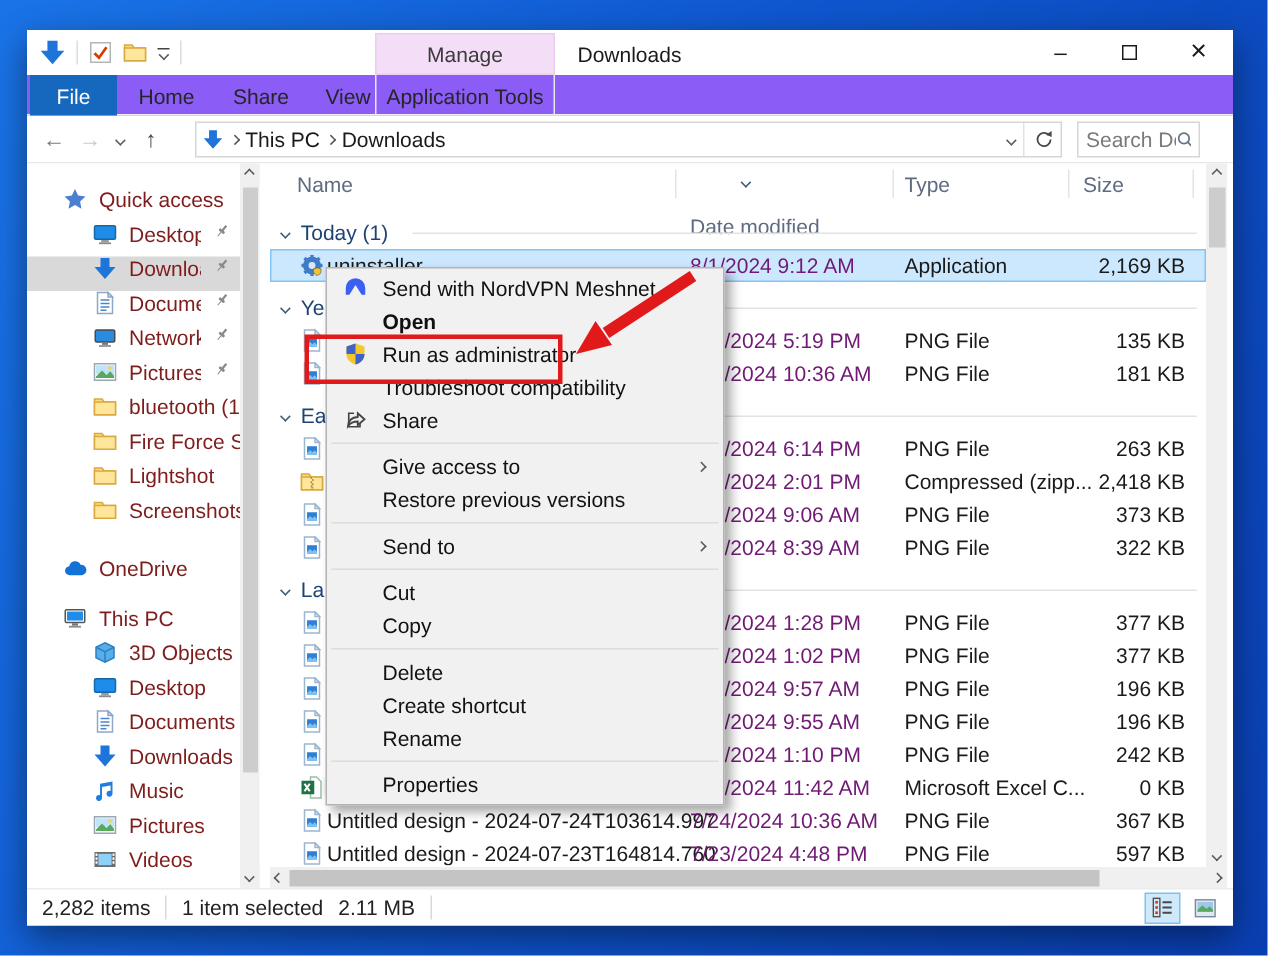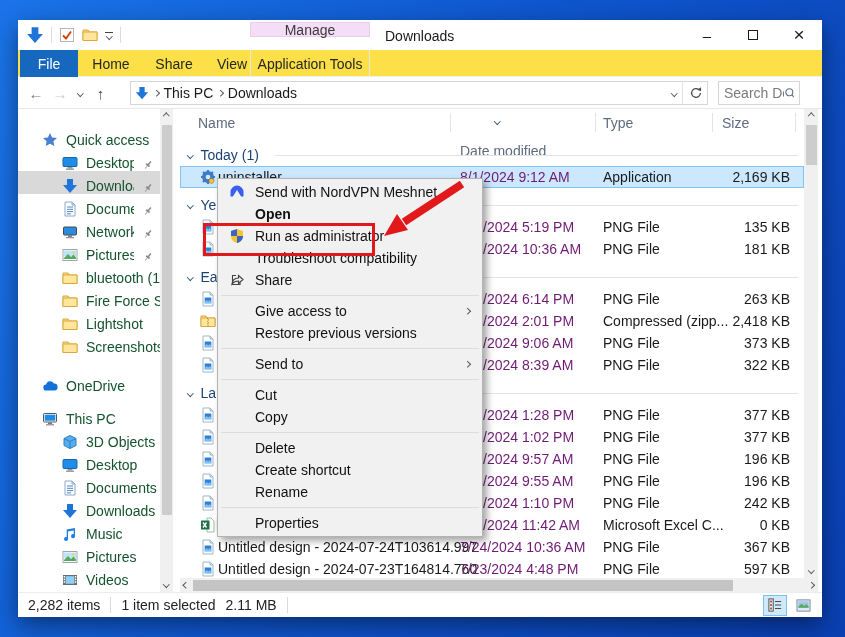--- a/index.html
+++ b/index.html
@@ -12,29 +12,29 @@
   .window {
     position:absolute; left:18px; top:20px; width:804px; height:597px;
     background:#fff; box-shadow:0 8px 22px rgba(0,0,0,.45);
   }
   
   .titlebar { position:absolute; left:0; top:0; width:804px; height:30px; background:#fff; }
   .qat { position:absolute; left:8px; top:3px; height:24px; display:flex; align-items:center; gap:7px; }
   .qat .divider { width:1px; height:16px; background:#dcdcdc; }
   .qat-caret { display:flex; flex-direction:column; align-items:center; gap:1px; }
   .qat-caret .bar { width:8px; height:1.5px; background:#444; }
-  .manage-block { position:absolute; left:232px; top:2px; width:120px; height:15px;
+  .manage-block { position:absolute; left:232px; top:2px; width:120px; height:28px;
     background:#f4ddf6; border:1px solid #eccdf0; display:flex; align-items:center; justify-content:center;
     color:#3b3b3b; }
   .win-title { position:absolute; left:367px; top:8px; color:#1a1a1a; }
   .win-controls { position:absolute; right:0; top:0; height:30px; display:flex; }
   .win-btn { width:46px; height:30px; display:flex; align-items:center; justify-content:center; color:#1a1a1a; font-size:15px; }
   .maxi-box { width:10px; height:10px; border:1.4px solid #1a1a1a; display:inline-block; }
   
-  .tabrow { position:absolute; left:0; top:30px; width:804px; height:27px; background:#fde047; border-bottom:1px solid #f0f0f0; }
+  .tabrow { position:absolute; left:0; top:30px; width:804px; height:27px; background:#8b5cf6; border-bottom:1px solid #f0f0f0; }
   .tab { position:absolute; top:0; height:27px; display:flex; align-items:center; justify-content:center; color:#252525; }
   .tab-file { left:2px; width:58px; background:#1568bd; color:#fff; }
   .tab-apptools { left:232px; width:120px; border-left:1px solid #e7e7e7; border-right:1px solid #e7e7e7; }
   .ribbon-right { position:absolute; right:8px; top:30px; height:27px; display:flex; align-items:center; gap:12px; }
   .help-circle { width:17px; height:17px; border-radius:50%; background:#2f7cd6; color:#fff; font-size:12px; font-weight:bold;
     display:flex; align-items:center; justify-content:center; }
   
   .addrrow { position:absolute; left:0; top:58px; width:804px; height:31px; background:#fff; border-bottom:1px solid #e8e8e8;
     display:flex; align-items:center; }
   .nav-ico { width:24px; text-align:center; font-size:15px; }
@@ -50,21 +50,21 @@
   .chev.down { transform:rotate(45deg); }
   .chev.right { transform:rotate(-45deg); }
   .chev.up { transform:rotate(-135deg); }
   .chev.left { transform:rotate(135deg); }
   .chev.blue { border-color:#3c5a7c; }
   .chev.sm { width:4.5px; height:4.5px; }
   
   .main { position:absolute; left:0; top:89px; width:804px; height:483px; background:#fff; overflow:hidden; }
   
   .sidebar { position:absolute; left:0; top:0; width:142px; height:483px; overflow:hidden; padding-top:16px; }
-  .sb-item { height:23px; display:flex; align-items:flex-end; padding-left:24px; gap:8px; white-space:nowrap; color:#14532d; }
+  .sb-item { height:23px; display:flex; align-items:flex-start; padding-left:24px; gap:8px; white-space:nowrap; color:#7f1d1d; }
   .sb-item.child { padding-left:44px; }
   .sb-item.selected { background:#d9d9d9; }
   .sb-item .pin { margin-left:auto; margin-right:6px; flex:0 0 auto; }
   .sb-gap16 { height:16px; } .sb-gap10 { height:10px; }
   .sb-scroll { position:absolute; left:142px; top:0; width:13px; height:483px; background:#f0f0f0; }
   .sb-thumb { position:absolute; left:1.5px; top:16px; width:10px; height:390px; background:#cdcdcd; }
   .scroll-arrow { position:absolute; left:0; width:13px; height:15px; display:flex; align-items:center; justify-content:center; background:#f0f0f0; }
   
   .filearea { position:absolute; left:162px; top:0; width:624px; height:468px; overflow:hidden; }
   .colheaders { position:absolute; left:0; top:0; width:624px; height:27px; color:#5f6b80; }

